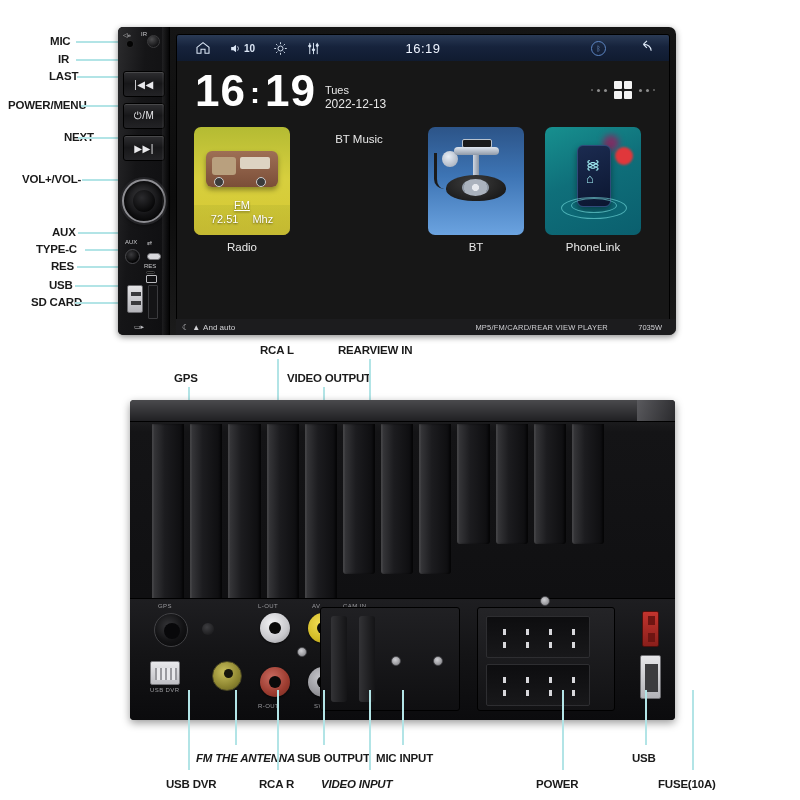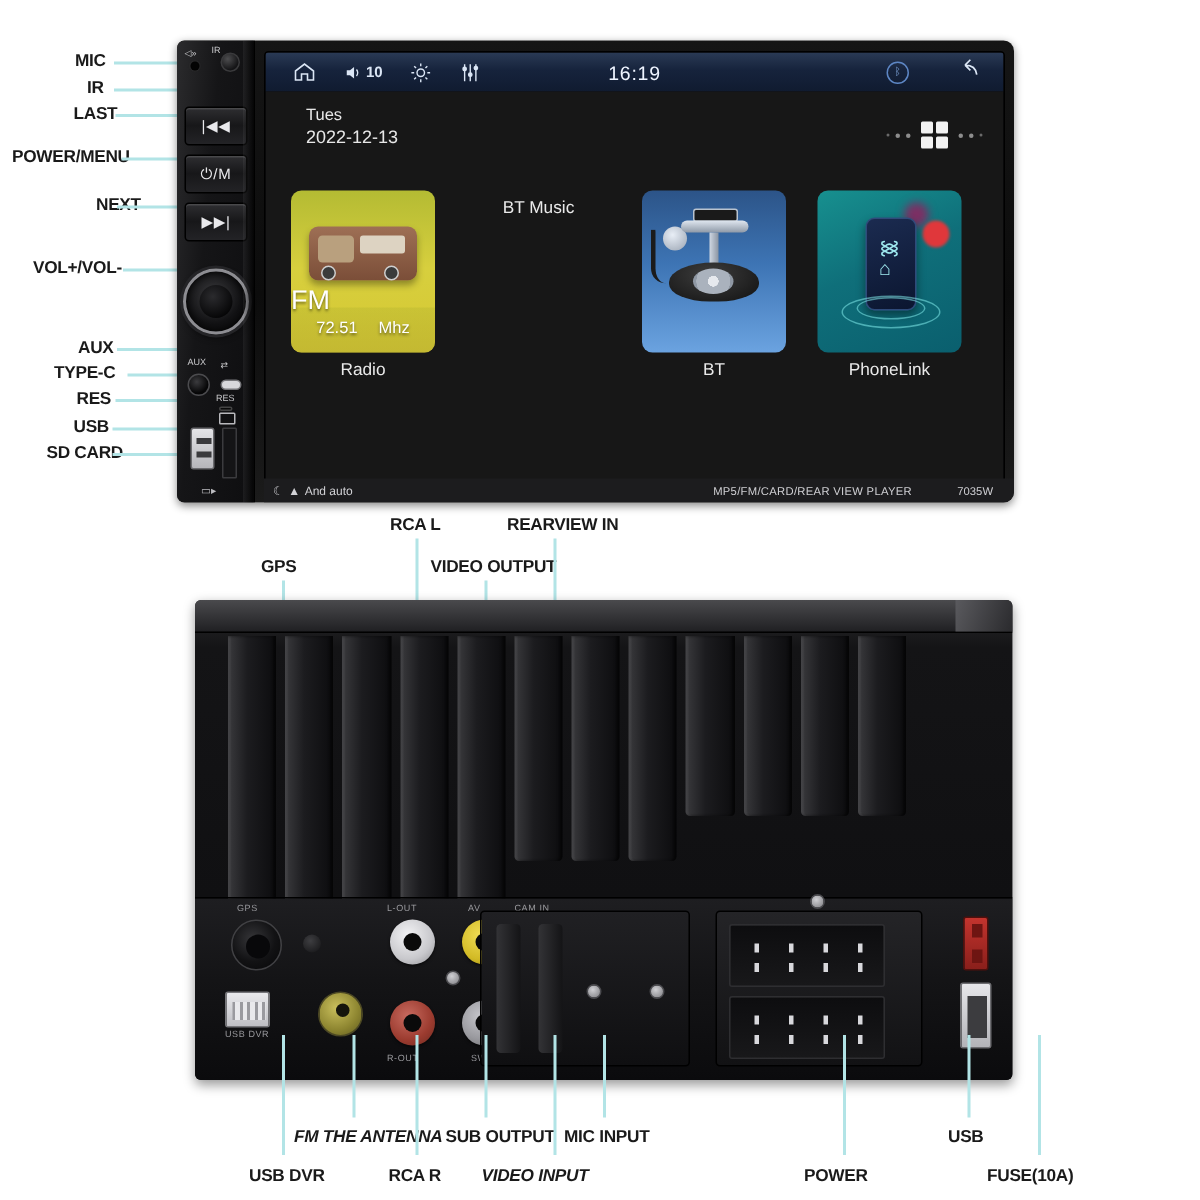--- a/index.html
+++ b/index.html
@@ -165,22 +165,22 @@
     position:absolute; left:20px; top:50px; width:10px; height:10px; border-radius:50%;
     background:#3b3b3b; border:1px solid #cfcfcf;
   }
   .art-radio .rknob2{ left:62px; }
   .art-radio .grass{
     position:absolute; left:0; bottom:0; width:100%; height:30px;
     background:linear-gradient(180deg,rgba(150,160,40,.2),rgba(190,180,50,.75));
   }
   .art-radio .ov{ position:absolute; left:0; bottom:10px; width:100%; text-align:center;
      color:#fff; font-size:12px; text-shadow:0 1px 2px rgba(0,0,0,.5); }
-  .art-radio .ov2{ position:absolute; left:0; bottom:24px; width:100%; 
-     color:#fff; font-size:18px; text-shadow:0 1px 2px rgba(0,0,0,.5); }
+  .art-radio .ov2{ position:absolute; left:0; bottom:24px; width:100%; text-align:center;
+     color:#fff; font-size:11px; text-shadow:0 1px 2px rgba(0,0,0,.5);text-decoration:underline; }
   .fmfreq{ display:flex; justify-content:center; gap:14px; font-size:11px; }
 
   
   .art-btm{ background:linear-gradient(180deg,#9a9a9a 0%,#6b6b6b 40%,#e14f19 62%,#ef5a1e 100%); }
   .art-btm .platter{
     position:absolute; left:4px; top:10px; width:78px; height:46px; border-radius:50%;
     background:radial-gradient(circle at 50% 50%,#8e8e8e 0 18%,#707070 19% 100%);
     box-shadow:inset 0 0 6px rgba(0,0,0,.4);
   }
   .art-btm .arm{
@@ -496,20 +496,23 @@
             <svg width="19" height="17" viewBox="0 0 24 24" fill="none" stroke="#dbe6f5" stroke-width="1.6">
               <path d="M20 18 Q19 9 9 9 M9 9 L14 4 M9 9 L14 14"></path>
             </svg>
           </div>
         </div>
       </div>
 
       <div class="home-area">
 
         <div class="clock-row">
+          <div class="big-clock">
+            <span>16</span><span class="colon">:</span><span>19</span>
+          </div>
           <div class="date-box">
             <div class="dow">Tues</div>
             <div class="ymd">2022-12-13</div>
           </div>
         </div>
 
         <div class="grid-apps">
           <span class="dot sm"></span>
           <span class="dot"></span>
           <span class="dot"></span>

